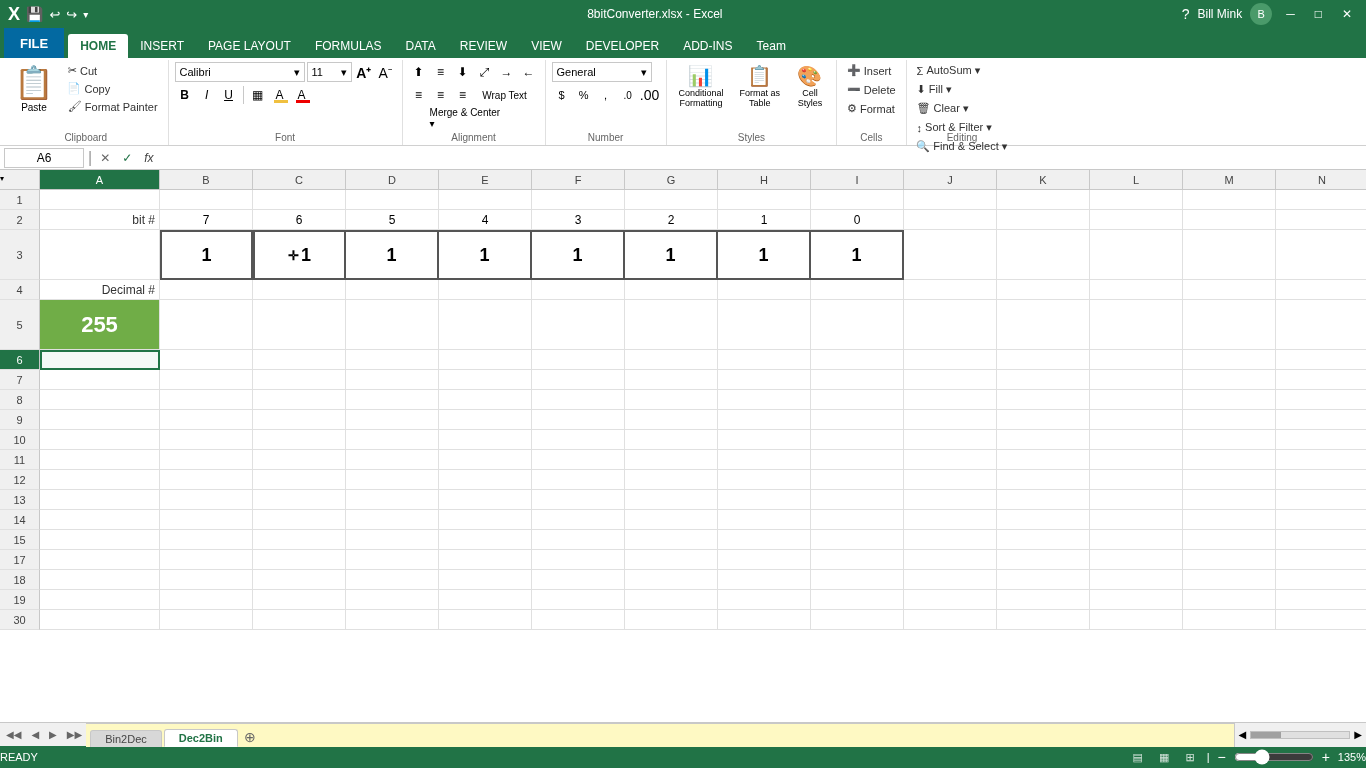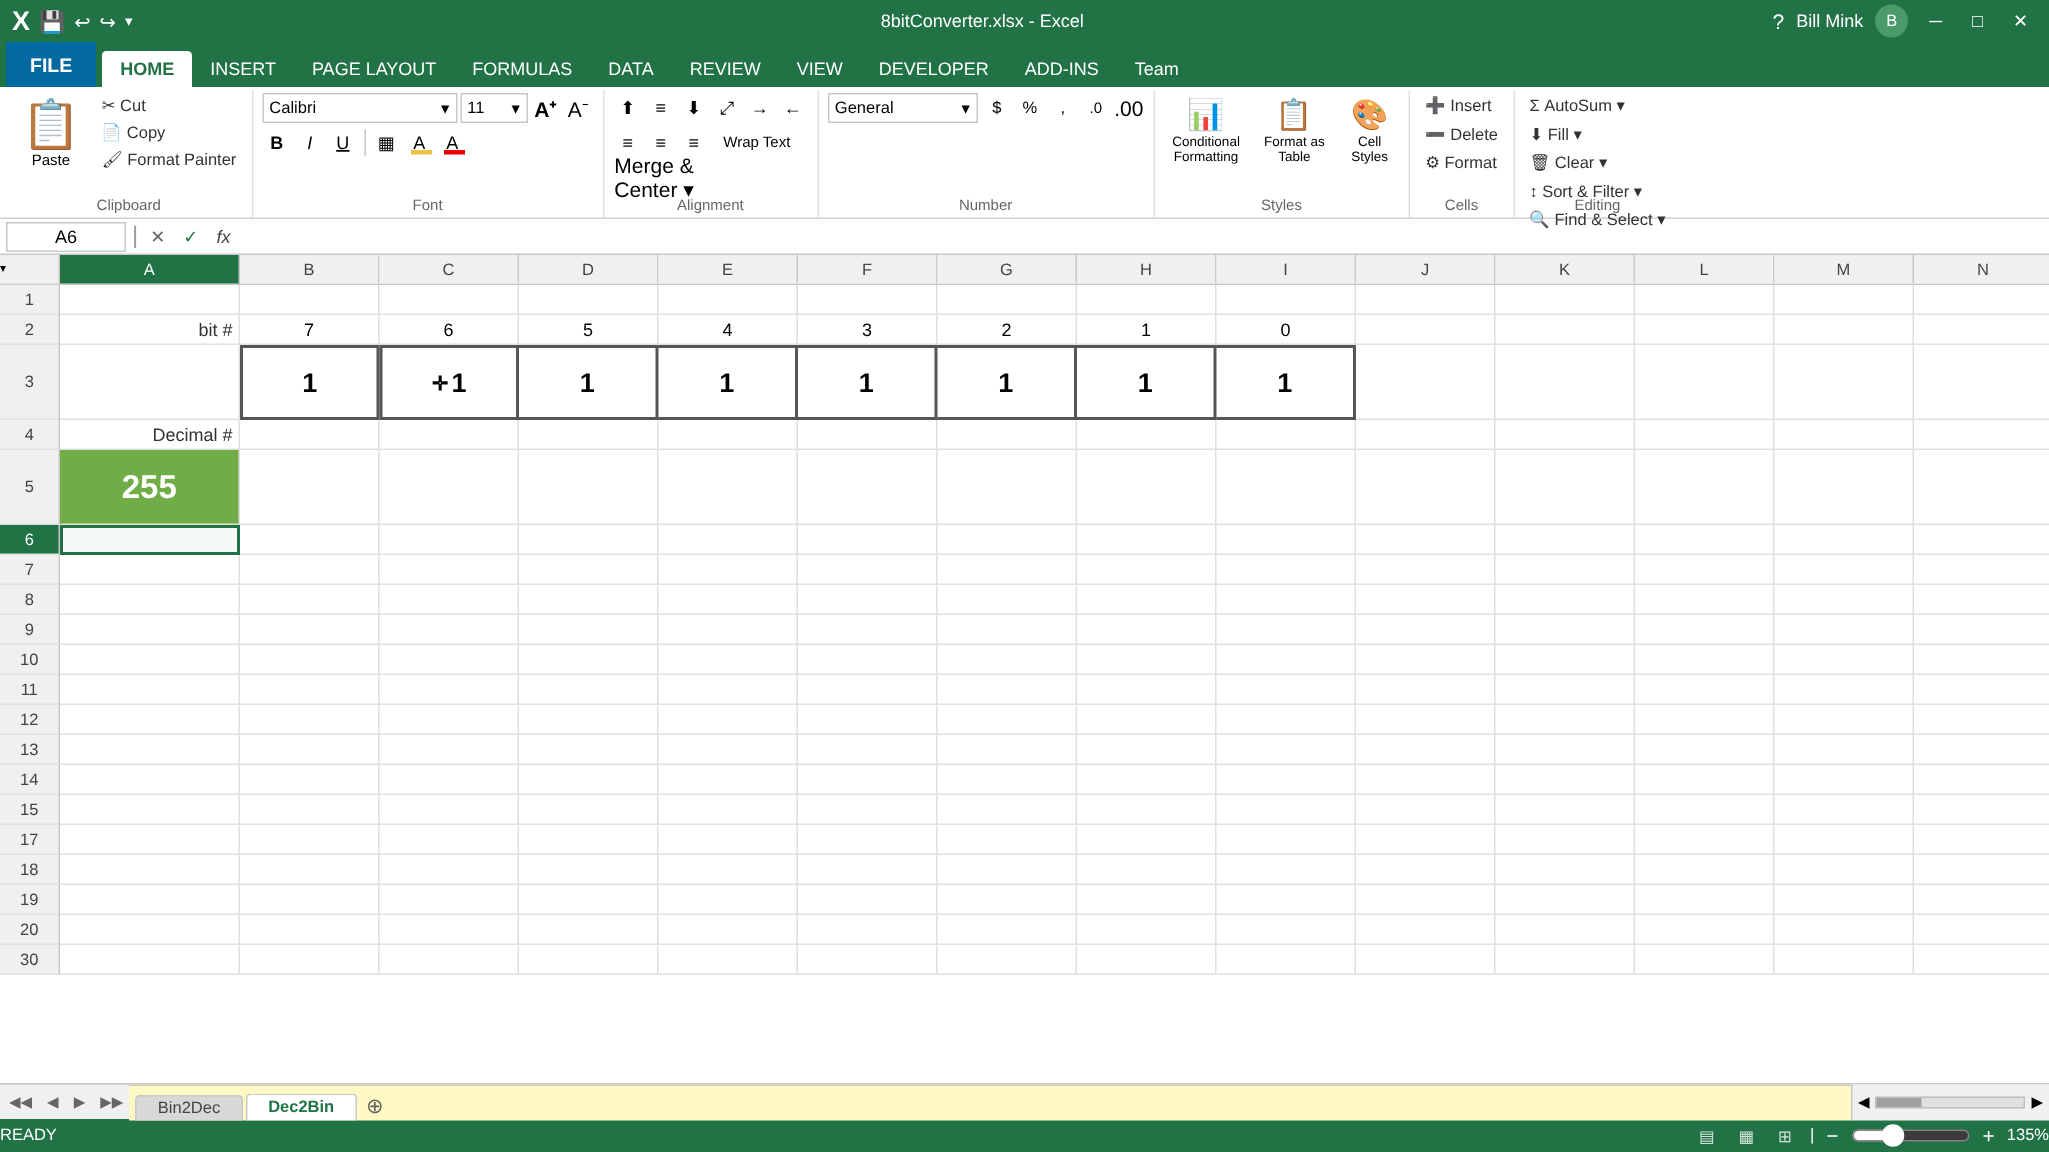--- a/index.html
+++ b/index.html
@@ -497,28 +497,28 @@
         <div class="font-btn">→</div>
         <div class="font-btn">←</div>
       </div>
       <div style="display:flex;gap:2px;">
         <div class="font-btn">≡</div>
         <div class="font-btn">≡</div>
         <div class="font-btn">≡</div>
         <div class="font-btn" style="width:60px;font-size:10px;">Wrap Text</div>
       </div>
       <div style="display:flex;gap:2px;">
-        <div class="font-btn" style="width:80px;font-size:14px;">Merge &amp; Center ▾</div>
+        <div class="font-btn" style="width:80px;font-size:10px;margin-left:20px;">Merge &amp; Center ▾</div>
       </div>
     </div>
     <div class="ribbon-group-label">Alignment</div>
   </div>
 
   <div class="ribbon-group">
-    <div class="ribbon-group-content" style="gap:3px;">
+    <div class="ribbon-group-content" style="flex-direction:column;gap:3px;">
       <div class="number-dropdown">
         <span>General</span>
         <span>▾</span>
       </div>
       <div style="display:flex;gap:2px;">
         <div class="font-btn" style="font-size:11px;">$</div>
         <div class="font-btn" style="font-size:11px;">%</div>
         <div class="font-btn" style="font-size:11px;">,</div>
         <div class="font-btn" style="font-size:10px;">.0</div>
         <div class="font-btn" style="font-size:14px;">.00</div>
@@ -933,37 +933,20 @@
             <div class="cell w-g"></div>
             <div class="cell w-h"></div>
             <div class="cell w-i"></div>
             <div class="cell w-j"></div>
             <div class="cell w-k"></div>
             <div class="cell w-l"></div>
             <div class="cell w-m"></div>
             <div class="cell w-n"></div>
           </div>
           <div class="grid-row">
-            <div class="row-header">20</div>
-            <div class="cell w-a"></div>
-            <div class="cell w-b"></div>
-            <div class="cell w-c"></div>
-            <div class="cell w-d"></div>
-            <div class="cell w-e"></div>
-            <div class="cell w-f"></div>
-            <div class="cell w-g"></div>
-            <div class="cell w-h"></div>
-            <div class="cell w-i"></div>
-            <div class="cell w-j"></div>
-            <div class="cell w-k"></div>
-            <div class="cell w-l"></div>
-            <div class="cell w-m"></div>
-            <div class="cell w-n"></div>
-          </div>
-          <div class="grid-row">
             <div class="row-header">30</div>
             <div class="cell w-a"></div>
             <div class="cell w-b"></div>
             <div class="cell w-c"></div>
             <div class="cell w-d"></div>
             <div class="cell w-e"></div>
             <div class="cell w-f"></div>
             <div class="cell w-g"></div>
             <div class="cell w-h"></div>
             <div class="cell w-i"></div>

